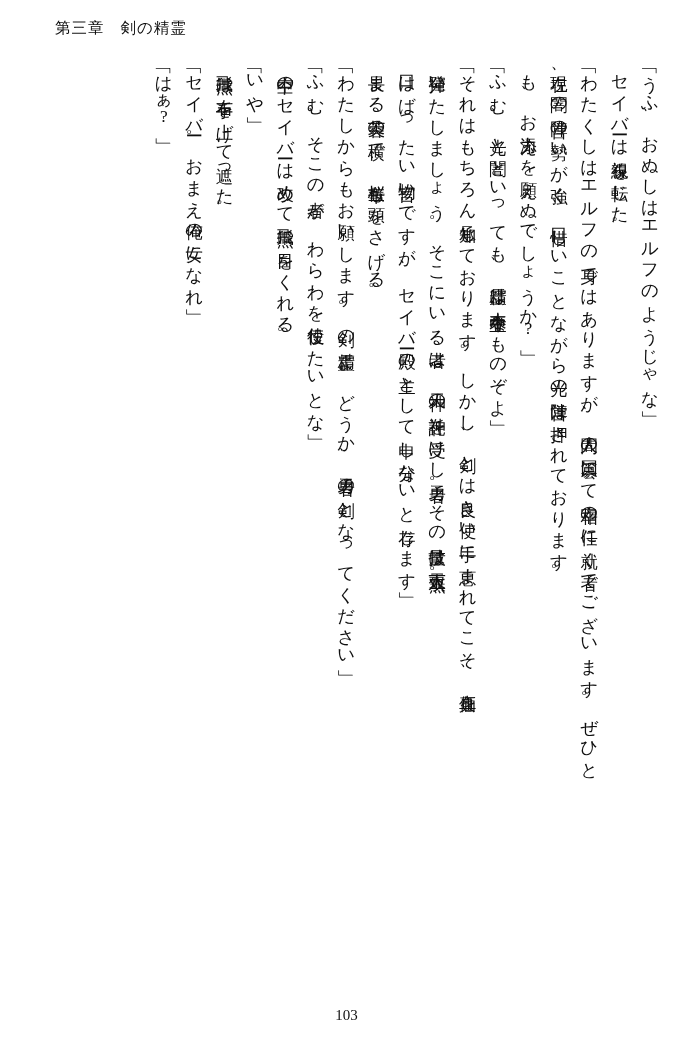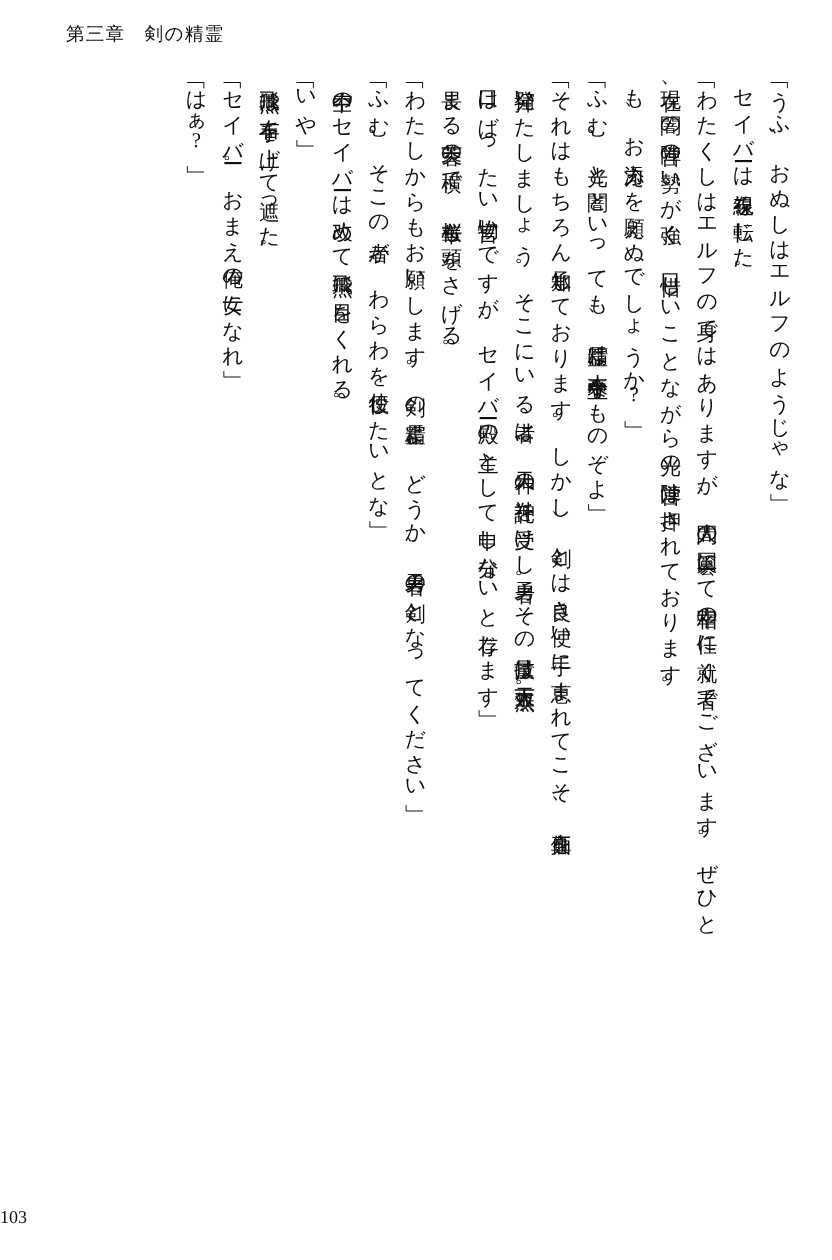--- a/index.html
+++ b/index.html
@@ -65,21 +65,21 @@
     font-family: "Liberation Serif", "DejaVu Serif", serif;
     overflow: visible;
   }
 
   
   .page-number {
     position: absolute;
     bottom: 26px;
     left: 0;
     width: 693px;
-    text-align: left;
+    text-align: center;
     font-size: 15px;
     color: #111111;
     font-family: "Liberation Serif", "DejaVu Serif", serif;
   }
 </style>
 </head>
 <body>
 
 <div class="page">
 

